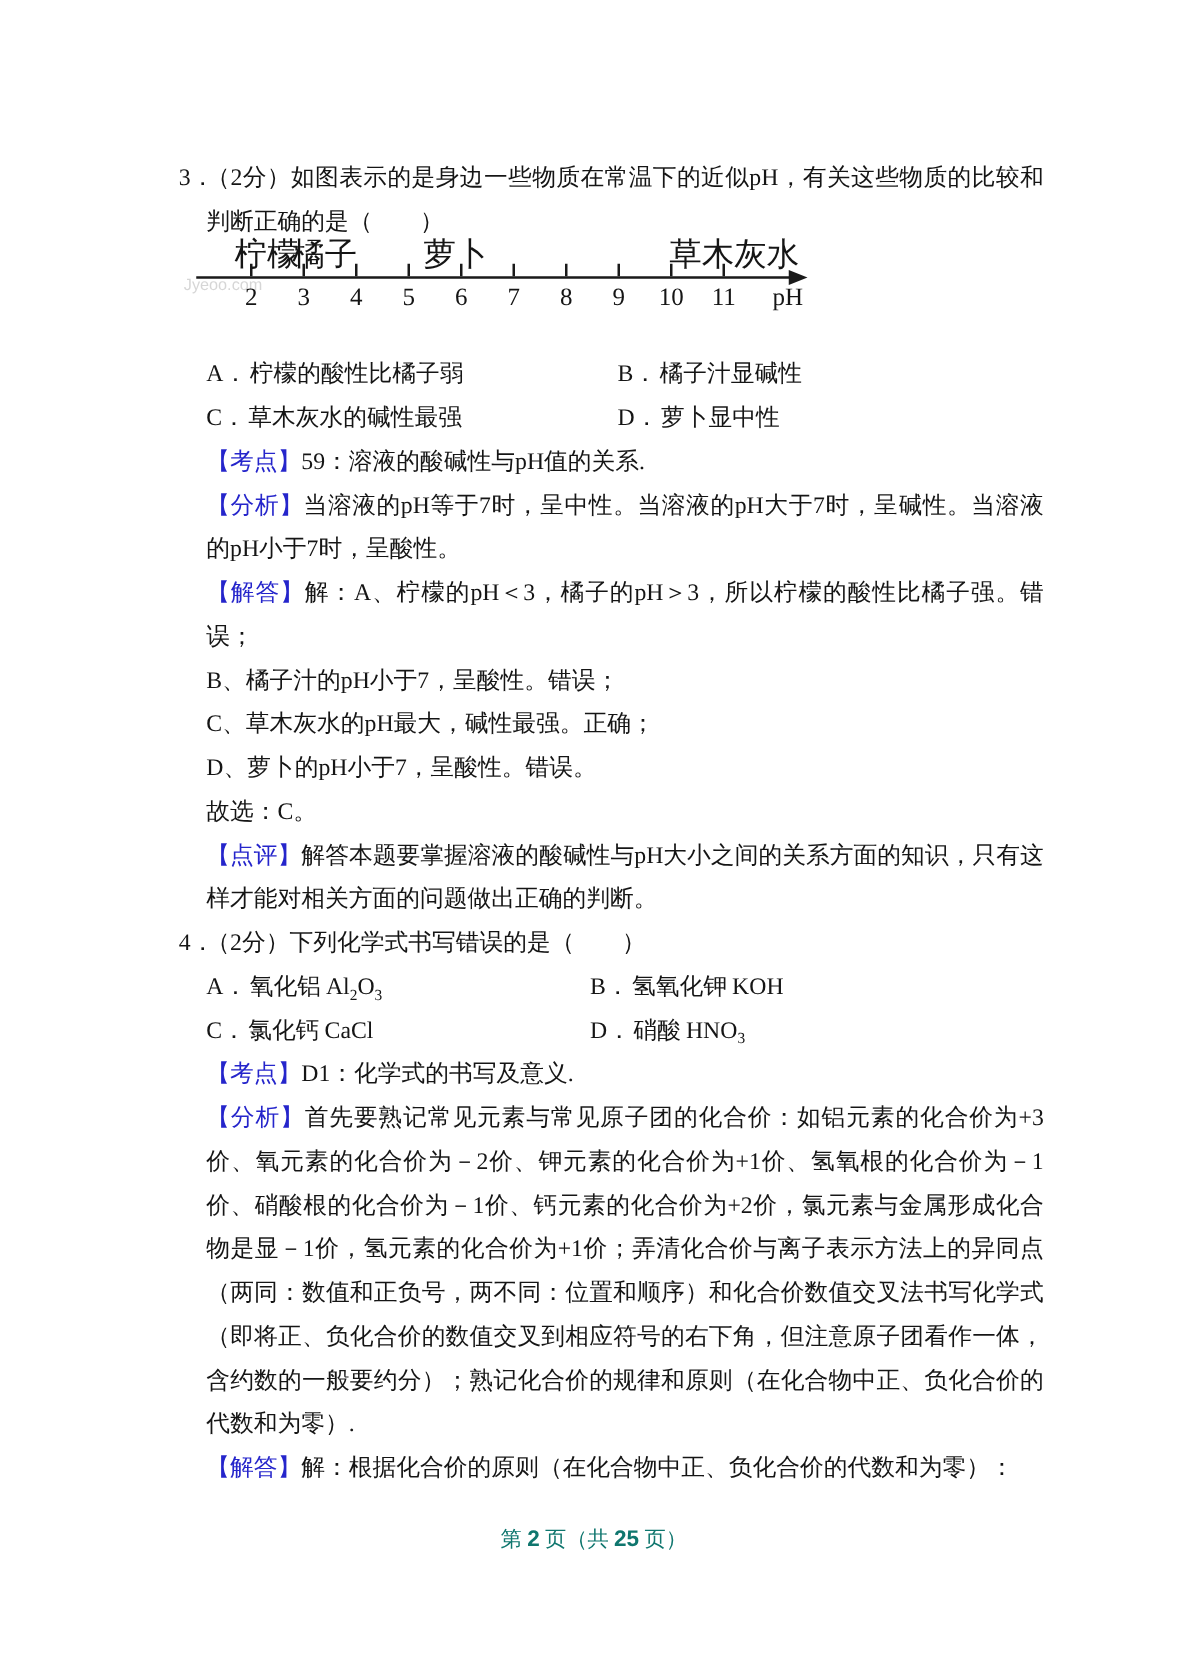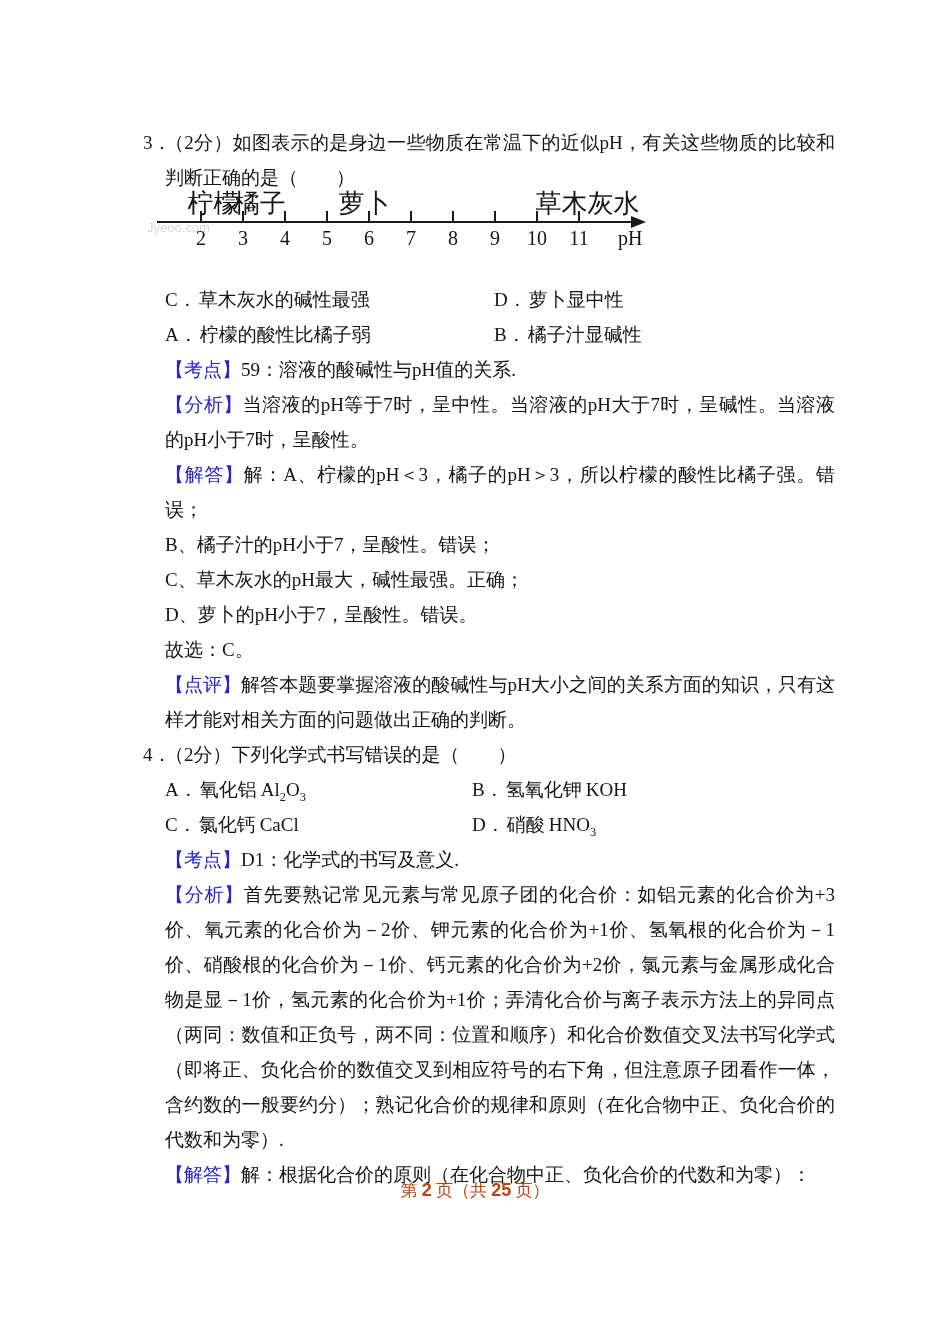--- a/index.html
+++ b/index.html
@@ -33,22 +33,22 @@
   
   .opt-row{display:flex;margin:0;}
   .opt{white-space:nowrap;}
   .q3-left{width:329px;}
   .q4-left{width:307px;}
   .opt .key{margin-right:2px;}
   .formula{margin-left:4px;margin-top:12px;}
   sub{font-size:0.65em;line-height:0;}
 
   
-  .footer{position:absolute;left:0;top:1177px;width:100%;text-align:center;
-    font-size:17px;line-height:26px;color:#c2410c;}
+  .footer{position:absolute;left:0;top:1218px;width:100%;text-align:center;
+    font-size:17px;line-height:26px;color:#0f766e;}
   .footer b{font-family:"Liberation Sans","DejaVu Sans",sans-serif;font-size:18px;}
 </style>
 </head>
 <body>
 
 <div class="page">
   <div class="content">
 
     <p class="para">
       <span class="qnum">3．</span>
@@ -81,32 +81,32 @@
         <div class="ph-tick" style="left: 421px;"></div>
         <span class="ph-num" style="left: 422px;">11</span>
         <span class="ph-substance" style="left: 56.6px;">柠檬</span>
         <span class="ph-substance" style="left: 102.8px;">橘子</span>
         <span class="ph-substance" style="left: 207.8px; text-align: right;">萝卜</span>
         <span class="ph-substance" style="left: 430.4px;">草木灰水</span>
       </div>
 
     <div class="opt-row">
       <div class="opt q3-left">
+        <span class="key">A．</span><span>柠檬的酸性比橘子弱</span>
+      </div>
+      <div class="opt">
+        <span class="key">B．</span><span>橘子汁显碱性</span>
+      </div>
+    </div>
+    <div class="opt-row">
+      <div class="opt q3-left">
         <span class="key">C．</span><span>草木灰水的碱性最强</span>
       </div>
       <div class="opt">
         <span class="key">D．</span><span>萝卜显中性</span>
-      </div>
-    </div>
-    <div class="opt-row">
-      <div class="opt q3-left">
-        <span class="key">A．</span><span>柠檬的酸性比橘子弱</span>
-      </div>
-      <div class="opt">
-        <span class="key">B．</span><span>橘子汁显碱性</span>
       </div>
     </div>
 
     <p class="para"><span class="blue">【考点】</span><span>59：溶液的酸碱性与pH值的关系.</span></p>
     <p class="para"><span class="blue">【分析】</span><span>当溶液的pH等于7时，呈中性。当溶液的pH大于7时，呈碱性。当溶液的pH小于7时，呈酸性。</span></p>
     <p class="para"><span class="blue">【解答】</span><span>解：A、柠檬的pH＜3，橘子的pH＞3，所以柠檬的酸性比橘子强。错误；</span></p>
     <p class="para"><span>B、橘子汁的pH小于7，呈酸性。错误；</span></p>
     <p class="para"><span>C、草木灰水的pH最大，碱性最强。正确；</span></p>
     <p class="para"><span>D、萝卜的pH小于7，呈酸性。错误。</span></p>
     <p class="para"><span>故选：C。</span></p>

